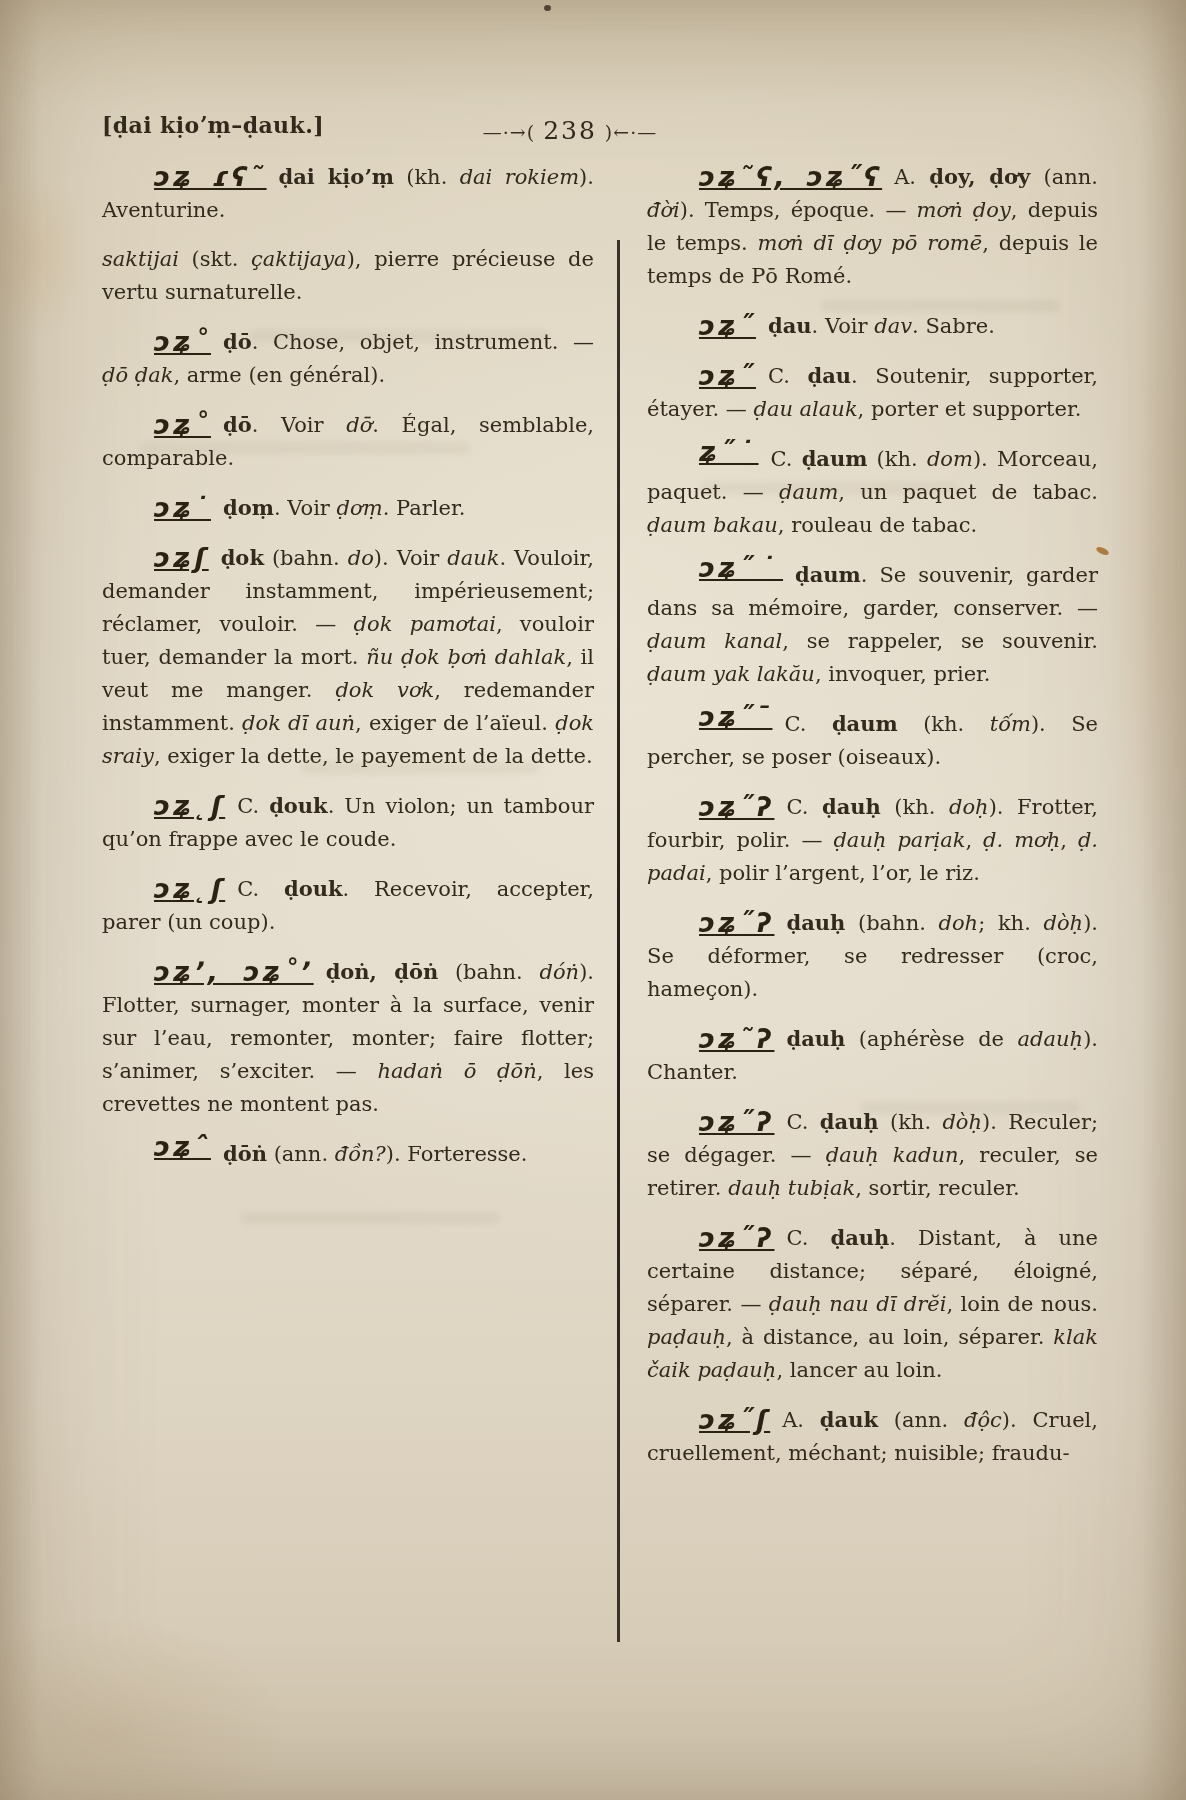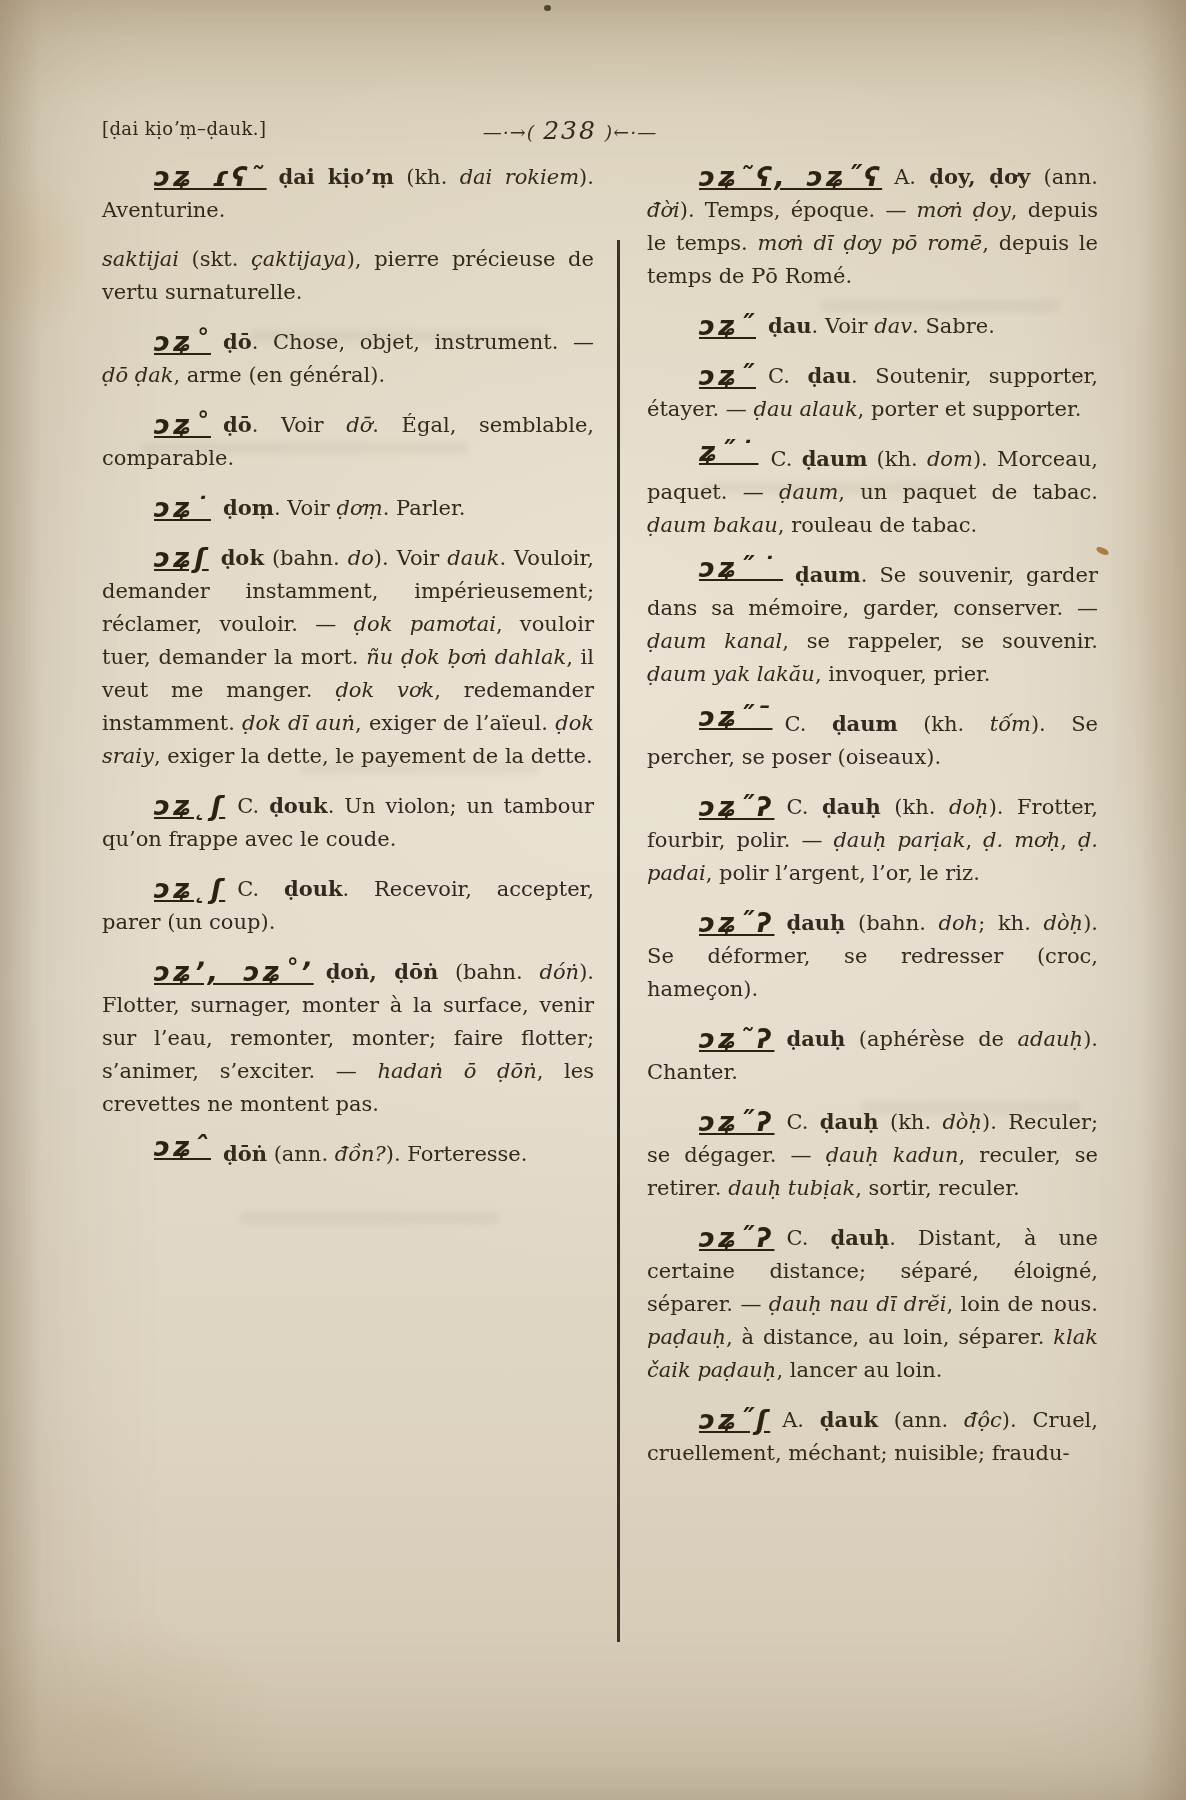--- a/index.html
+++ b/index.html
@@ -9,22 +9,22 @@
     overflow:hidden;
     font-family:"DejaVu Serif","Liberation Serif",serif;
     color:#33291c;
     background:
       radial-gradient(ellipse 70% 50% at 52% 36%, rgba(255,252,240,.30), rgba(255,252,240,0) 72%),
       linear-gradient(to right, rgba(110,85,50,.14), rgba(110,85,50,0) 3.5%, rgba(110,85,50,0) 96%, rgba(110,85,50,.16)),
       linear-gradient(180deg,#d2c6ad 0%,#dcd2bd 6%,#e0d7c5 30%,#e3dbcb 55%,#ded4c2 78%,#d2c6b0 100%);
   }
   .vignette{position:absolute;inset:0;pointer-events:none;
     box-shadow:inset 0 0 150px rgba(96,74,43,.30), inset 0 0 40px rgba(96,74,43,.12);}
-  .header-left{position:absolute;left:102px;top:118px;font-size:18px;font-weight:normal;letter-spacing:.4px;}
-  .pagenum{position:absolute;left:400px;top:116px;width:340px;text-align:center;white-space:nowrap;font-style:italic;}
+  .header-left{position:absolute;left:102px;top:112px;font-size:22px;font-weight:bold;letter-spacing:.4px;}
+  .pagenum{position:absolute;left:400px;top:116px;width:340px;text-align:center;white-space:nowrap;}
   .pagenum .decor{font-size:19px;color:#3a3022;letter-spacing:1px;}
   .pagenum .num{font-size:25px;margin:0 8px;letter-spacing:2px;}
   .col{position:absolute;top:160px;font-size:21px;line-height:33px;text-align:justify;}
   .col-left{left:102px;width:492px;}
   .col-right{left:647px;width:451px;}
   .entry{margin:0 0 16px 0;text-indent:52px;}
   .entry.cont{text-indent:0;}
   .cham{
     font-family:"DejaVu Sans","Liberation Sans",sans-serif;
     font-style:italic;font-weight:600;

